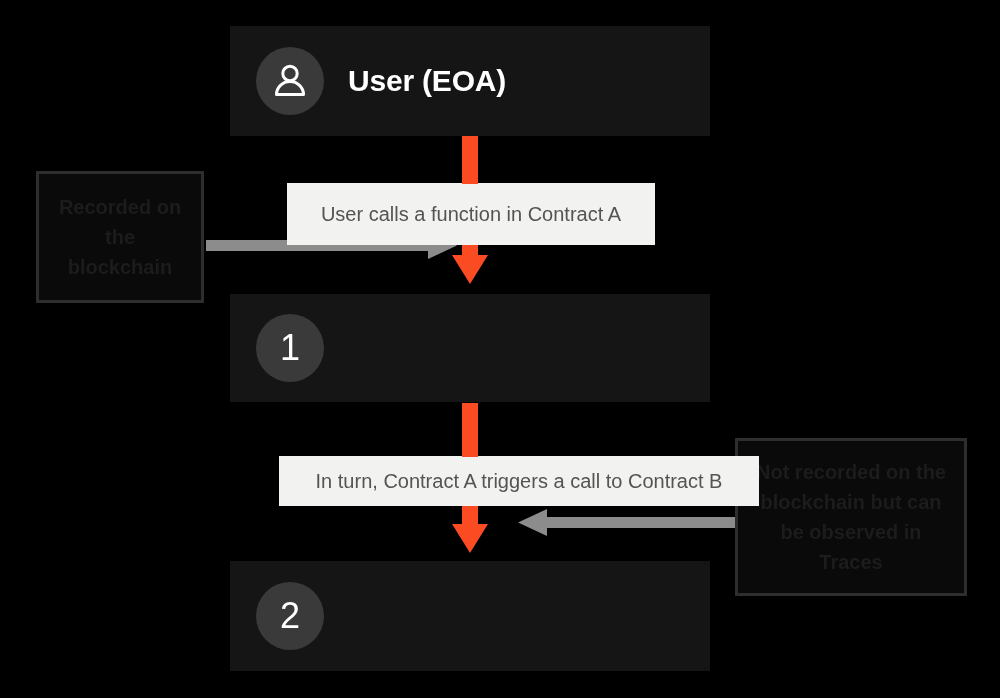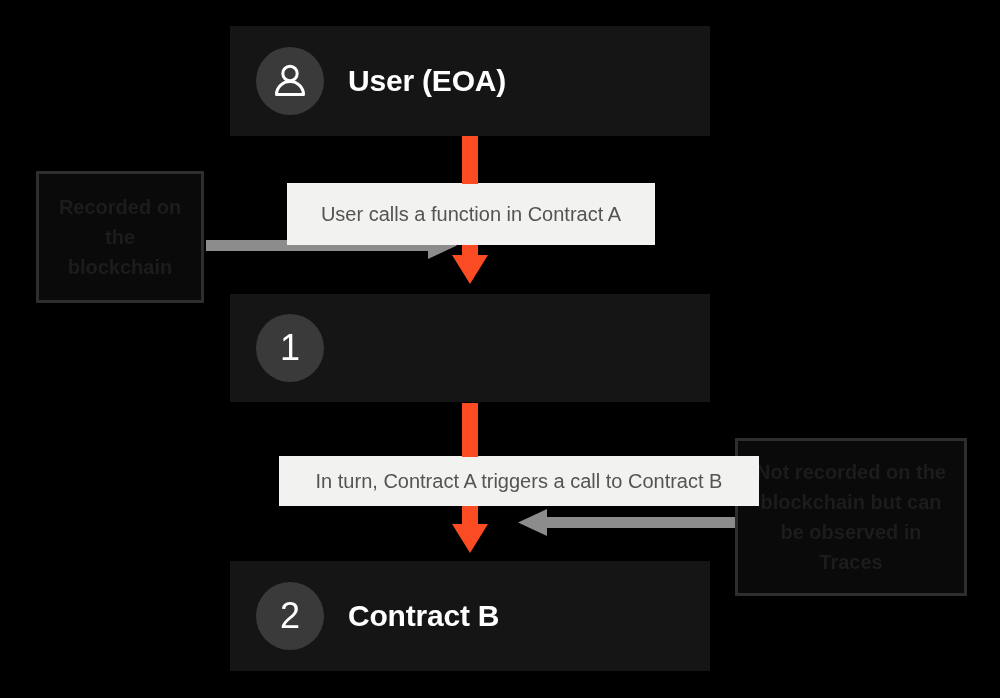--- a/index.html
+++ b/index.html
@@ -146,21 +146,20 @@
     </div>
     <div class="node-title">User (EOA)</div>
   </div>
 
   <div class="node" id="node-contract-a">
     <div class="node-badge">1</div>
   </div>
 
   <div class="node" id="node-contract-b">
     <div class="node-badge">2</div>
-    <div class="node-title">Contract B</div>
   </div>
 
   <div class="edge-label" id="label-1">User calls a function in Contract A</div>
 
   <div class="edge-label" id="label-2">In turn, Contract A triggers a call to Contract B</div>
 
   <div class="callout" id="callout-left">
     <span>Recorded on the blockchain</span>
   </div>
 

